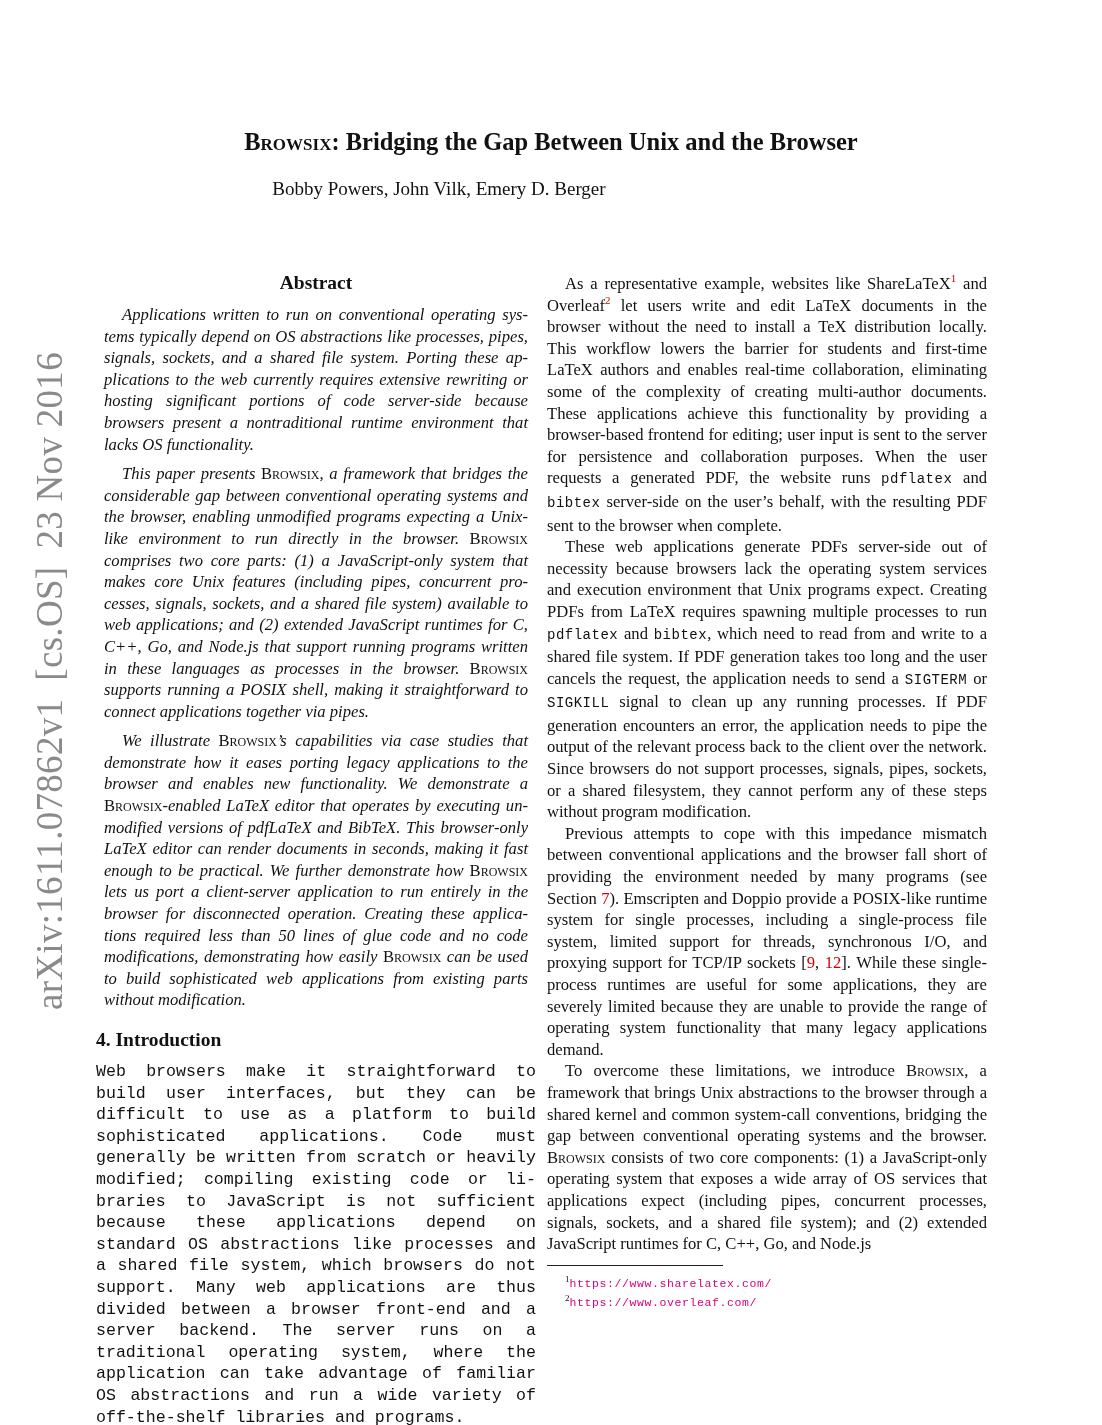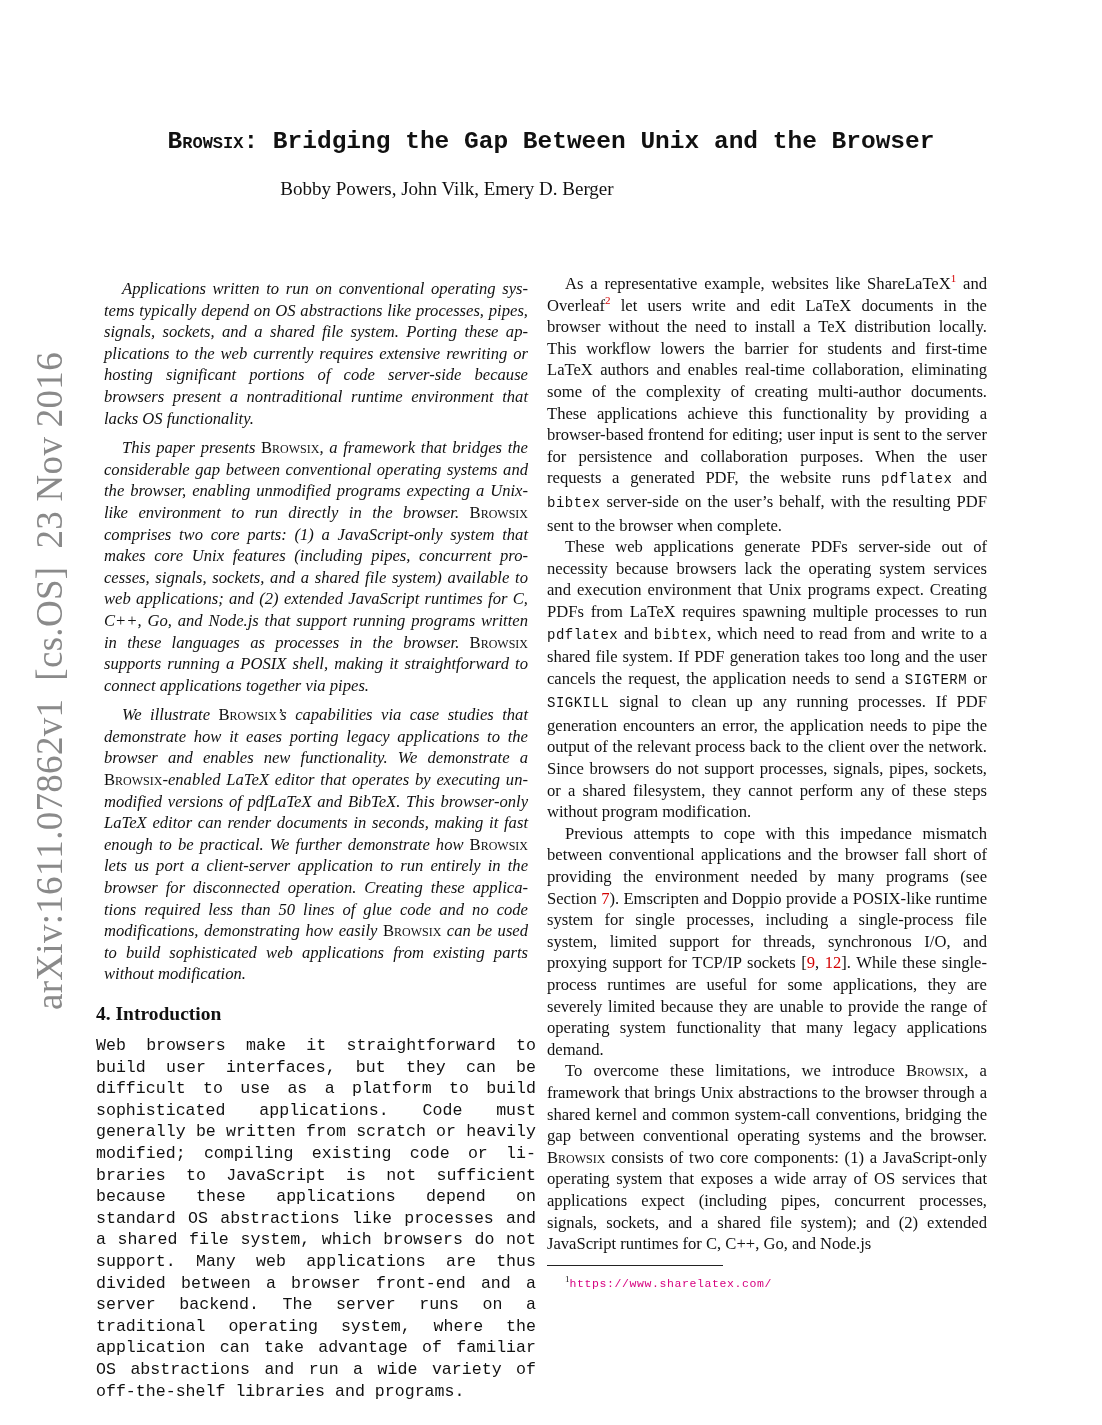--- a/index.html
+++ b/index.html
@@ -9,26 +9,26 @@
   }
   .arxiv-stamp {
     position: absolute; left: 28px; top: 1010px;
     transform-origin: 0 0; transform: rotate(-90deg);
     font-size: 37px; color: #8a8a8a; white-space: nowrap; letter-spacing: 0.3px;
     font-family: "Liberation Serif", "DejaVu Serif", serif;
   }
   .arxiv-stamp .gap { display: inline-block; width: 18px; }
   .title {
     position: absolute; top: 128px; left: 0; width: 1102px; text-align: center;
-    font-size: 24.5px; font-weight: bold; letter-spacing: 0px; font-family: Liberation Mono, monospace;
+    font-size: 24.5px; font-weight: bold; letter-spacing: 0px;
   }
   .sc { font-variant: small-caps; }
   .authors {
     position: absolute; top: 177px; left: 0; width: 878px; text-align: center;
-    font-size: 19px; line-height: 24px; margin-left: 8px;
+    font-size: 19px; line-height: 24px;
   }
   .col {
     position: absolute; top: 270px; width: 440px;
     font-size: 16.6px; line-height: 21.6px; text-align: justify;
     hyphens: manual;
   }
   .col.left { left: 96px; }
   .col.right { left: 547px; top: 273px; }
   .abstract-heading {
     text-align: center; font-weight: bold; font-size: 19.5px; margin: 0 0 6px 0; line-height: 26px;
@@ -58,20 +58,21 @@
 <div class="title">
   <span class="sc">Browsix</span><span>: Bridging the Gap Between Unix and the Browser</span>
 </div>
 
 <div class="authors">
   <div>Bobby Powers, John Vilk, Emery D. Berger</div>
 </div>
 
 <div class="col left">
   <div class="abstract">
+    <div class="abstract-heading">Abstract</div>
     <p>Applications written to run on conventional operating sys­tems typically depend on OS abstractions like processes, pipes, signals, sockets, and a shared file system. Porting these ap­plications to the web currently requires extensive rewriting or hosting significant portions of code server-side because browsers present a nontraditional runtime environment that lacks OS functionality.</p>
     <p><span>This paper presents </span><span class="sc">Browsix</span><span>, a framework that bridges the considerable gap between conventional operating systems and the browser, enabling unmodified programs expecting a Unix-like environment to run directly in the browser. </span><span class="sc">Browsix</span><span> comprises two core parts: (1) a JavaScript-only system that makes core Unix features (including pipes, concurrent pro­cesses, signals, sockets, and a shared file system) available to web applications; and (2) extended JavaScript runtimes for C, C++, Go, and Node.js that support running programs written in these languages as processes in the browser. </span><span class="sc">Browsix</span><span> supports running a POSIX shell, making it straightforward to connect applications together via pipes.</span></p>
     <p><span>We illustrate </span><span class="sc">Browsix</span><span>’s capabilities via case studies that demonstrate how it eases porting legacy applications to the browser and enables new functionality. We demonstrate a </span><span class="sc">Browsix</span><span>-enabled LaTeX editor that operates by executing un­modified versions of pdfLaTeX and BibTeX. This browser-only LaTeX editor can render documents in seconds, making it fast enough to be practical. We further demonstrate how </span><span class="sc">Browsix</span><span> lets us port a client-server application to run entirely in the browser for disconnected operation. Creating these applica­tions required less than 50 lines of glue code and no code modifications, demonstrating how easily </span><span class="sc">Browsix</span><span> can be used to build sophisticated web applications from existing parts without modification.</span></p>
   </div>
 
   <div class="body">
     <div class="section-heading">4. Introduction</div>
     <p class="noindent">Web browsers make it straightforward to build user interfaces, but they can be difficult to use as a platform to build sophis­ticated applications. Code must generally be written from scratch or heavily modified; compiling existing code or li­braries to JavaScript is not sufficient because these applica­tions depend on standard OS abstractions like processes and a shared file system, which browsers do not support. Many web applications are thus divided between a browser front-end and a server backend. The server runs on a traditional operating system, where the application can take advantage of familiar OS abstractions and run a wide variety of off-the-shelf libraries and programs.</p>
   </div>
 </div>
@@ -80,13 +81,14 @@
   <p><span>As a representative example, websites like ShareLaTeX</span><sup class="fn">1</sup><span> and Overleaf</span><sup class="fn">2</sup><span> let users write and edit LaTeX documents in the browser without the need to install a TeX distribution locally. This workflow lowers the barrier for students and first-time LaTeX authors and enables real-time collaboration, eliminating some of the complexity of creating multi-author documents. These applications achieve this functionality by providing a browser-based frontend for editing; user input is sent to the server for persistence and collaboration purposes. When the user requests a generated PDF, the website runs </span><span class="mono">pdflatex</span><span> and </span><span class="mono">bibtex</span><span> server-side on the user’s behalf, with the resulting PDF sent to the browser when complete.</span></p>
 
   <p><span>These web applications generate PDFs server-side out of necessity because browsers lack the operating system services and execution environment that Unix programs expect. Creat­ing PDFs from LaTeX requires spawning multiple processes to run </span><span class="mono">pdflatex</span><span> and </span><span class="mono">bibtex</span><span>, which need to read from and write to a shared file system. If PDF generation takes too long and the user cancels the request, the application needs to send a </span><span class="mono">SIGTERM</span><span> or </span><span class="mono">SIGKILL</span><span> signal to clean up any running processes. If PDF generation encounters an error, the application needs to pipe the output of the relevant process back to the client over the network. Since browsers do not support processes, signals, pipes, sockets, or a shared filesystem, they cannot perform any of these steps without program modification.</span></p>
 
   <p><span>Previous attempts to cope with this impedance mismatch between conventional applications and the browser fall short of providing the environment needed by many programs (see Section </span><span class="ref">7</span><span>). Emscripten and Doppio provide a POSIX-like run­time system for single processes, including a single-process file system, limited support for threads, synchronous I/O, and proxying support for TCP/IP sockets [</span><span class="ref">9</span><span>, </span><span class="ref">12</span><span>]. While these single-process runtimes are useful for some applications, they are severely limited because they are unable to provide the range of operating system functionality that many legacy ap­plications demand.</span></p>
 
   <p><span>To overcome these limitations, we introduce </span><span class="sc">Browsix</span><span>, a framework that brings Unix abstractions to the browser through a shared kernel and common system-call conventions, bridging the gap between conventional operating systems and the browser. </span><span class="sc">Browsix</span><span> consists of two core components: (1) a JavaScript-only operating system that exposes a wide array of OS services that applications expect (including pipes, concur­rent processes, signals, sockets, and a shared file system); and (2) extended JavaScript runtimes for C, C++, Go, and Node.js</span></p>
 
   <div class="footrule"></div>
   <div class="footnote"><sup>1</sup><a>https://www.sharelatex.com/</a></div>
+  <div class="footnote"><sup>2</sup><a>https://www.overleaf.com/</a></div>
 </div>
 
 </body></html>

